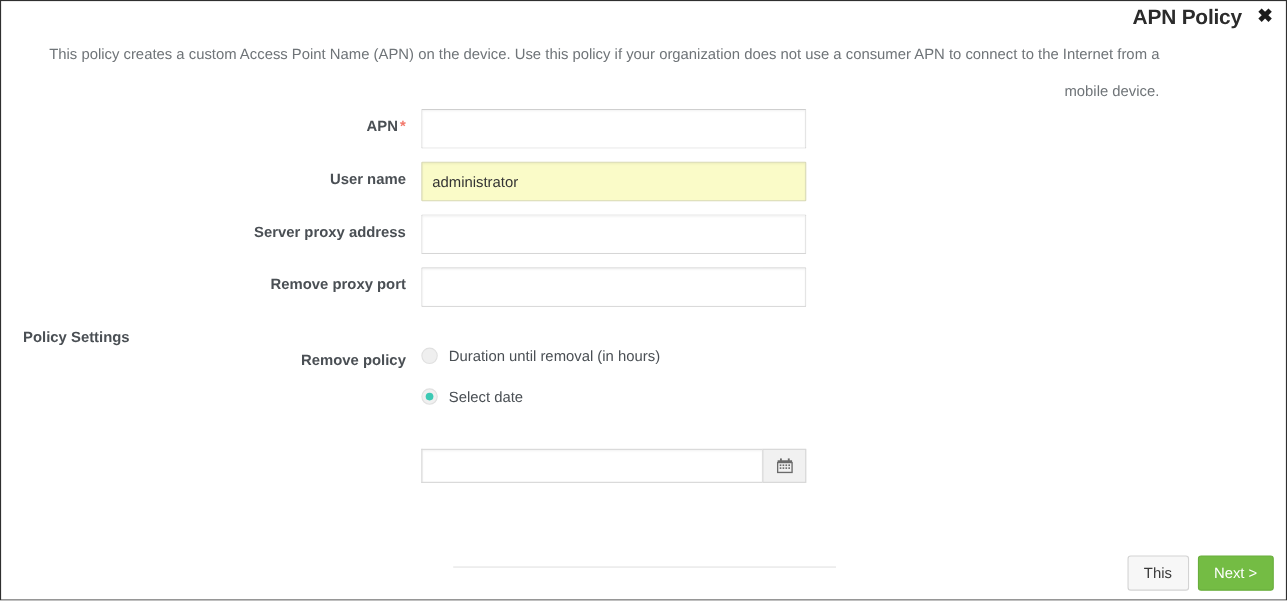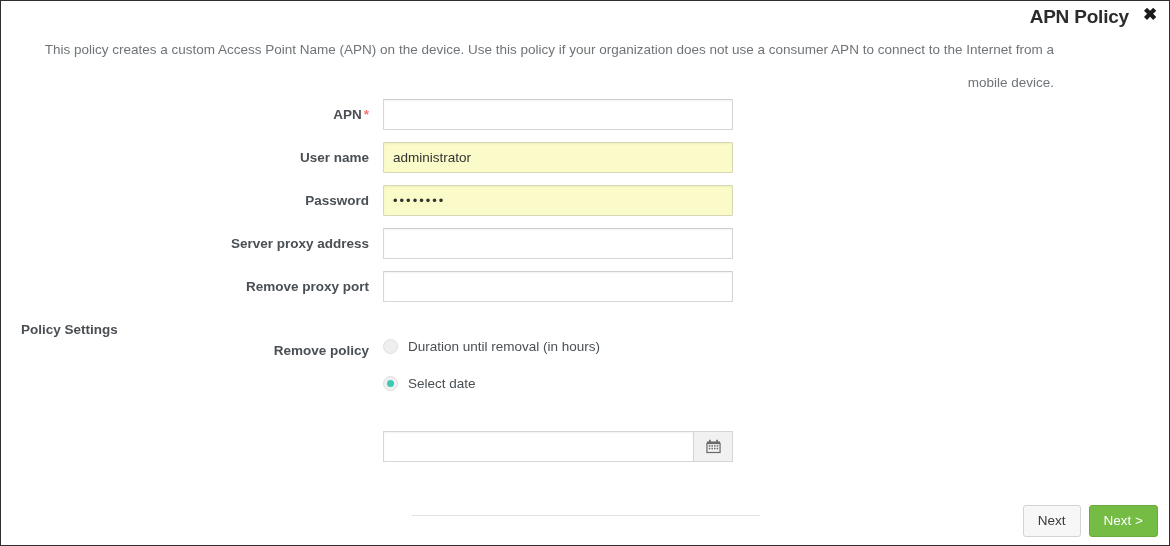--- a/index.html
+++ b/index.html
@@ -84,21 +84,21 @@
     font-weight: bold;
     margin-left: 2px;
   }
   .field-col {
     flex: 0 0 350px;
     width: 350px;
   }
 
   .txt-input {
     width: 350px;
-    height: 31px;
+    height: 36px;
     border: 1px solid #d6d6d6;
     border-top-color: #cfcfcf;
     background: #ffffff;
     box-shadow: inset 0 1px 2px rgba(0,0,0,0.055);
     padding: 4px 9px;
     font-family: "Liberation Sans", sans-serif;
     font-size: 13.5px;
     color: #333;
     outline: none;
     border-radius: 1px;
@@ -268,26 +268,20 @@
       </div>
     </div>
 
     <div class="form-row">
       <div class="form-label">User name</div>
       <div class="field-col">
         <input class="txt-input autofill" type="text" value="administrator" style="">
       </div>
     </div>
 
-    <div class="form-row">
-      <div class="form-label">Password</div>
-      <div class="field-col">
-        <input class="txt-input autofill pw" type="text" value="••••••••" style="">
-      </div>
-    </div>
 
     <div class="form-row">
       <div class="form-label">Server proxy address</div>
       <div class="field-col">
         <input class="txt-input" type="text" value="" style="">
       </div>
     </div>
 
     <div class="form-row">
       <div class="form-label">Remove proxy port</div>
@@ -336,17 +330,17 @@
           <rect x="8.6" y="9.4" width="1.6" height="1.6" fill="#6a6a6a"></rect>
           <rect x="11.4" y="9.4" width="1.6" height="1.6" fill="#6a6a6a"></rect>
         </svg>
       </span>
     </div>
   </div>
 
   <div class="divider"></div>
 
   <div class="footer">
-    <button class="btn btn-back">Next</button>
+    <button class="btn btn-back">This</button>
     <button class="btn btn-next">Next &gt;</button>
   </div>
 
 </div>
 
 </body></html>

